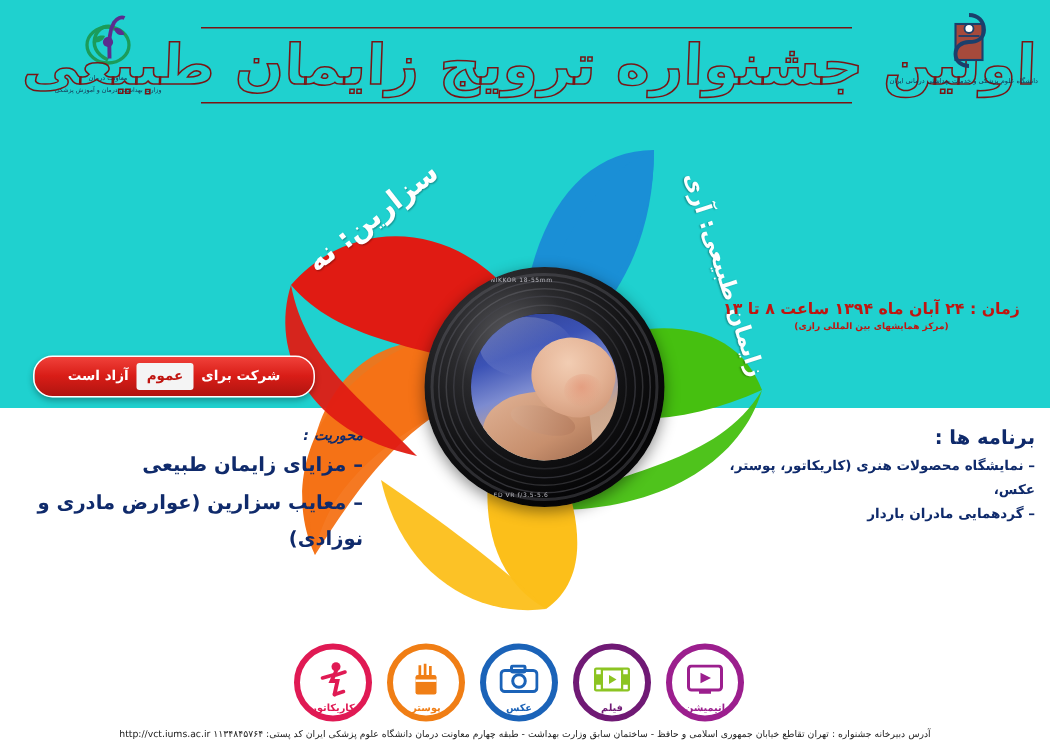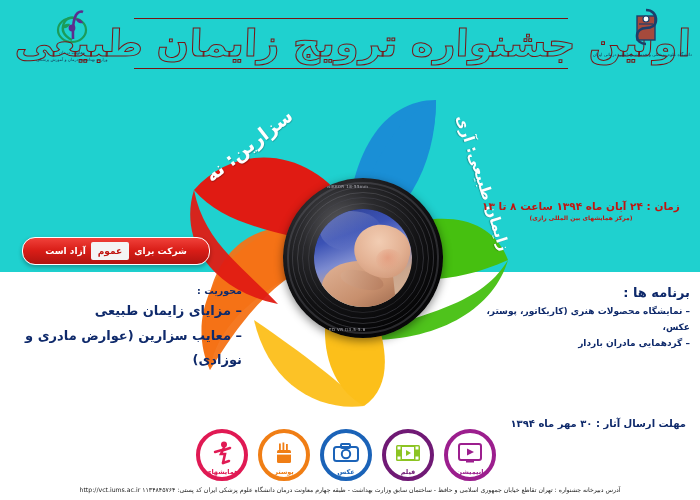--- a/index.html
+++ b/index.html
@@ -191,21 +191,21 @@
   }
   .program-item{
     font-size:9px;font-weight:bold;color:#0f2a6b;
     line-height:1.75;
   }
   .axes{
     position:absolute;left:10px;top:282px;width:232px;
     direction:rtl;text-align:right;z-index:25;
   }
   .axes-title{
-    font-size:9.5px;font-weight:bold;color:#0f2a6b;line-height:1.8;
+    font-size:9.5px;font-weight:bold;color:#0f2a6b;line-height:1.8;font-style:italic;
   }
   .axes-item{
     font-size:13px;font-weight:bold;color:#0f2a6b;line-height:1.9;
   }
   
   .deadline{
     position:absolute;right:14px;top:418px;width:230px;
     direction:rtl;text-align:right;z-index:25;
     font-size:10px;font-weight:bold;color:#0f2a6b;white-space:nowrap;
   }
@@ -350,21 +350,20 @@
     <div class="program-item">– نمایشگاه محصولات هنری (کاریکاتور، پوستر، عکس،</div>
     <div class="program-item">– گردهمایی مادران باردار</div>
   </div>
 
   <div class="axes">
     <div class="axes-title">محوریت :</div>
     <div class="axes-item">–   مزایای زایمان طبیعی</div>
     <div class="axes-item">–   معایب سزارین (عوارض مادری و نوزادی)</div>
   </div>
 
-  <div class="deadline">مهلت ارسال آثار : ۳۰ مهر ماه ۱۳۹۴</div>
 
   <div class="icon-row">
 
     <div class="cat-icon" style="color:#9c1f8e">
       <div class="cat-ring"></div>
       <div class="cat-core">
         <svg width="24" height="20" viewBox="0 0 24 20">
           <rect x="1" y="1" width="22" height="16" rx="2" fill="none" stroke="#9c1f8e" stroke-width="2"></rect>
           <polygon points="9,5.5 16,9 9,12.5" fill="#9c1f8e"></polygon>
           <rect x="8" y="17.5" width="8" height="2" fill="#9c1f8e"></rect>
@@ -419,21 +418,21 @@
       <div class="cat-ring"></div>
       <div class="cat-core">
         <svg width="20" height="24" viewBox="0 0 20 24">
           <circle cx="12" cy="3.5" r="3" fill="#e01a54"></circle>
           <path d="M12 6.5 L9 13 L13 13 L11 22" fill="none" stroke="#e01a54" stroke-width="2.6" stroke-linecap="round"></path>
           <path d="M10 9 L3 11" stroke="#e01a54" stroke-width="2.4" stroke-linecap="round"></path>
           <path d="M12 9 L18 7" stroke="#e01a54" stroke-width="2.4" stroke-linecap="round"></path>
           <path d="M11 22 L17 20" stroke="#e01a54" stroke-width="2.4" stroke-linecap="round"></path>
         </svg>
       </div>
-      <div class="cat-label">همایشهای</div>
+      <div class="cat-label">کاریکاتور</div>
     </div>
 
   </div>
 
   <div class="footer">
     <div class="footer-line">
       <span>آدرس دبیرخانه جشنواره : تهران تقاطع خیابان جمهوری اسلامی و حافظ - ساختمان سابق وزارت بهداشت  - طبقه چهارم معاونت درمان دانشگاه علوم پزشکی ایران   کد پستی:   ۱۱۳۴۸۴۵۷۶۴</span>
       <span class="footer-url">http://vct.iums.ac.ir</span>
     </div>
   </div>

